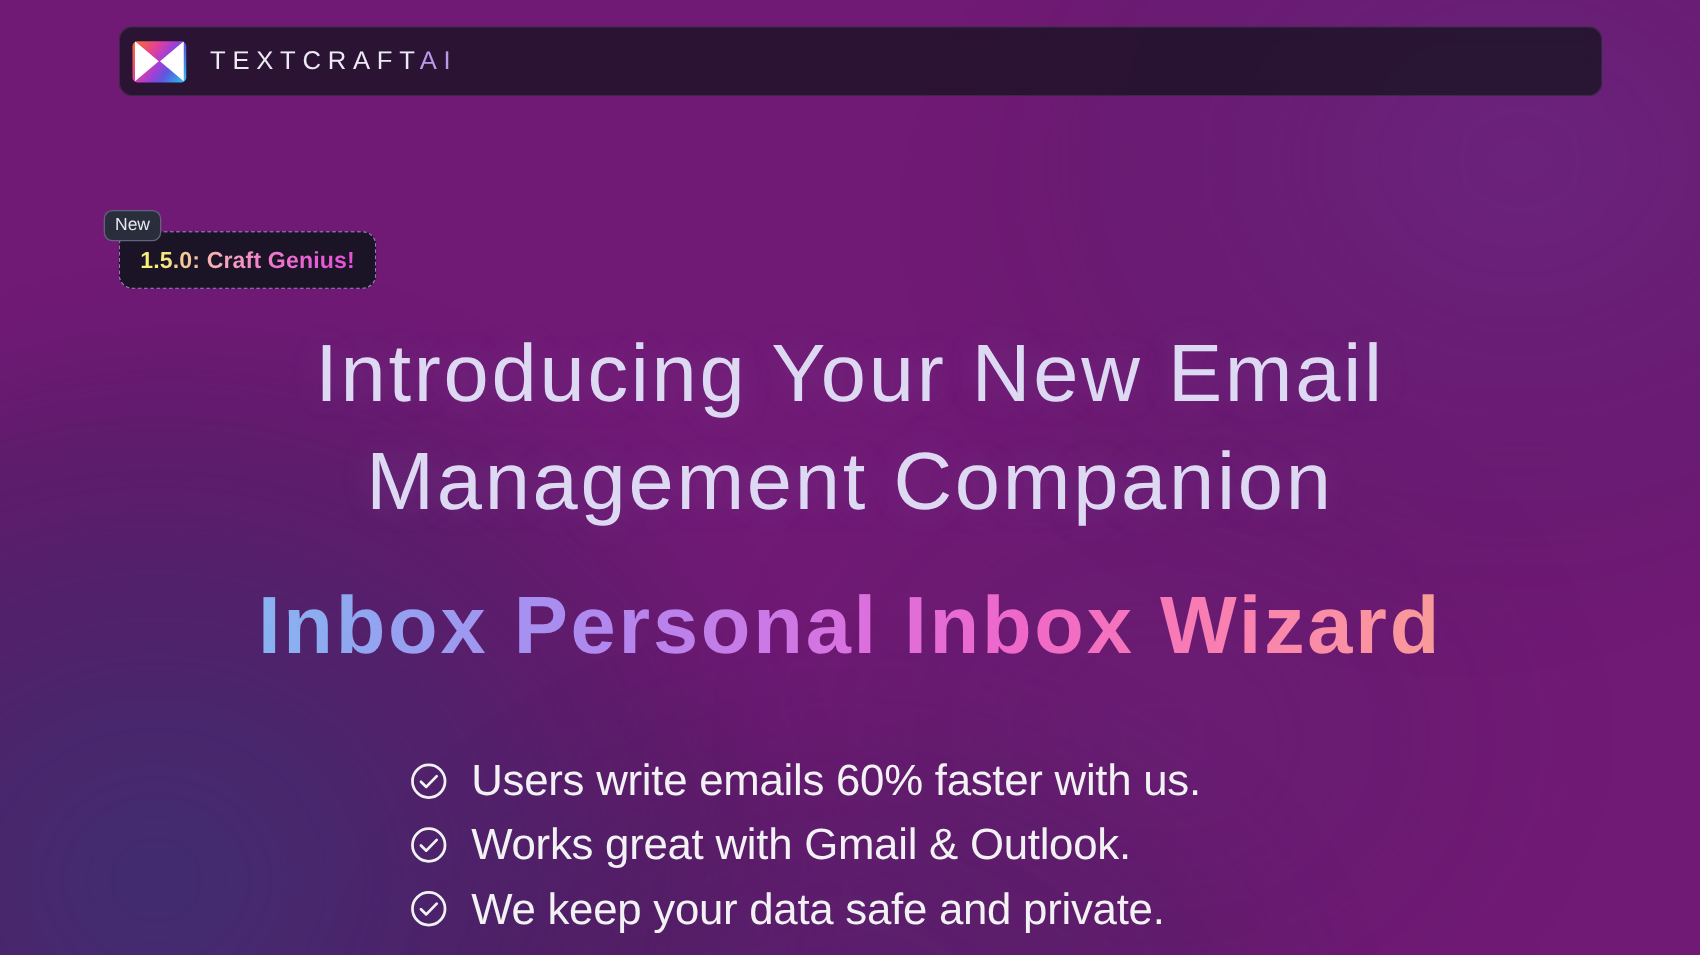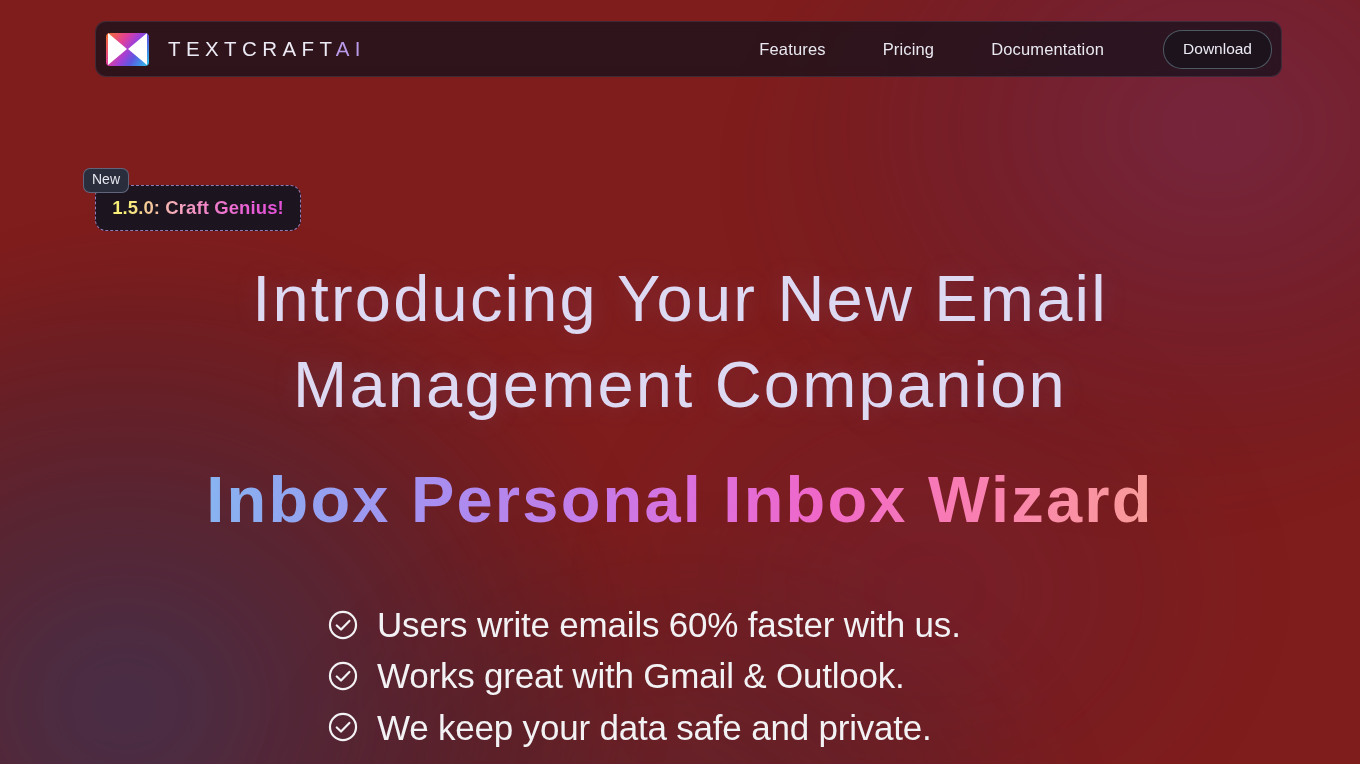--- a/index.html
+++ b/index.html
@@ -7,21 +7,21 @@
   html, body {
     width:1360px; height:764px;
     overflow:hidden;
     background:#0a0a12;
     font-family:"Liberation Sans", sans-serif;
   }
 
   #page {
     position:relative;
     width:1360px; height:764px;
-    background:#7f1d1d;
+    background:#701a75;
     overflow:hidden;
   }
 
   
   .glow { position:absolute; border-radius:50%; pointer-events:none; }
 
   .glow-purple-tr {
     right:-160px; top:-120px;
     width:760px; height:620px;
     background:radial-gradient(ellipse at 60% 40%,
@@ -273,26 +273,20 @@
     <div class="brand">
       <span class="logo-mark">
         <span class="tri-l"></span>
         <span class="tri-r"></span>
         <span class="flap"></span>
         <span class="center-dark"></span>
       </span>
       <span class="brand-text"><span>TEXTCRAFT</span><span class="ai">AI</span></span>
     </div>
 
-    <nav class="nav">
-      <a href="#" class="nav-link nav-item-features">Features</a>
-      <a href="#" class="nav-link nav-item-pricing">Pricing</a>
-      <a href="#" class="nav-link nav-item-docs">Documentation</a>
-      <button class="download-btn">Download</button>
-    </nav>
 
   </div>
 
   <div class="badge-wrap">
     <div class="badge-box">
       <span class="badge-text">1.5.0: Craft Genius!</span>
     </div>
     <span class="new-pill">New</span>
   </div>
 

